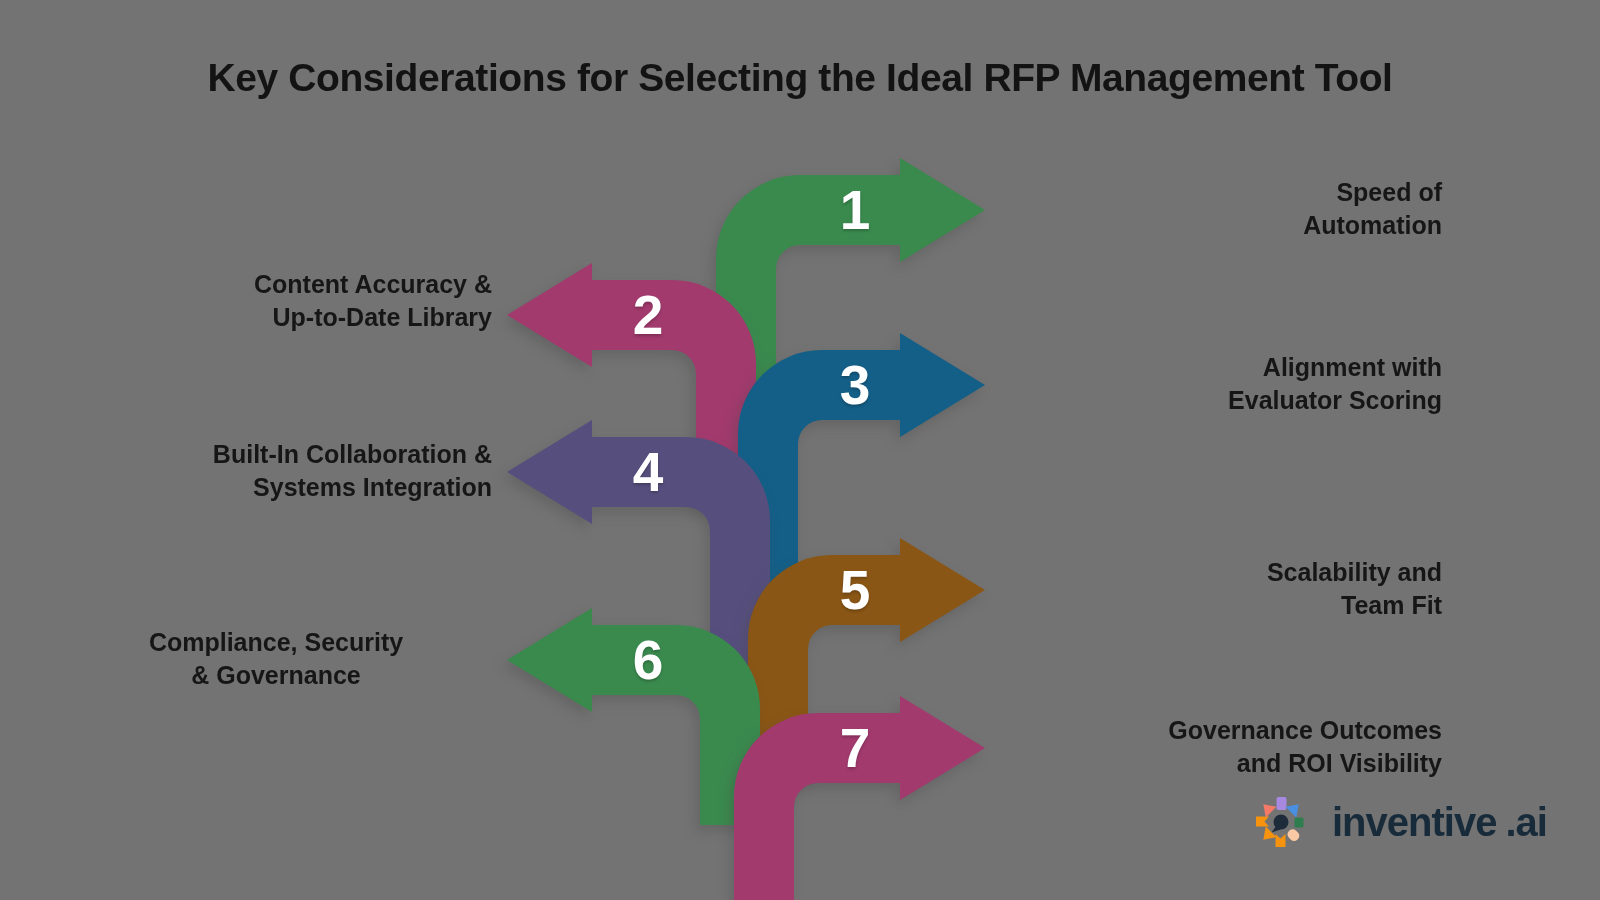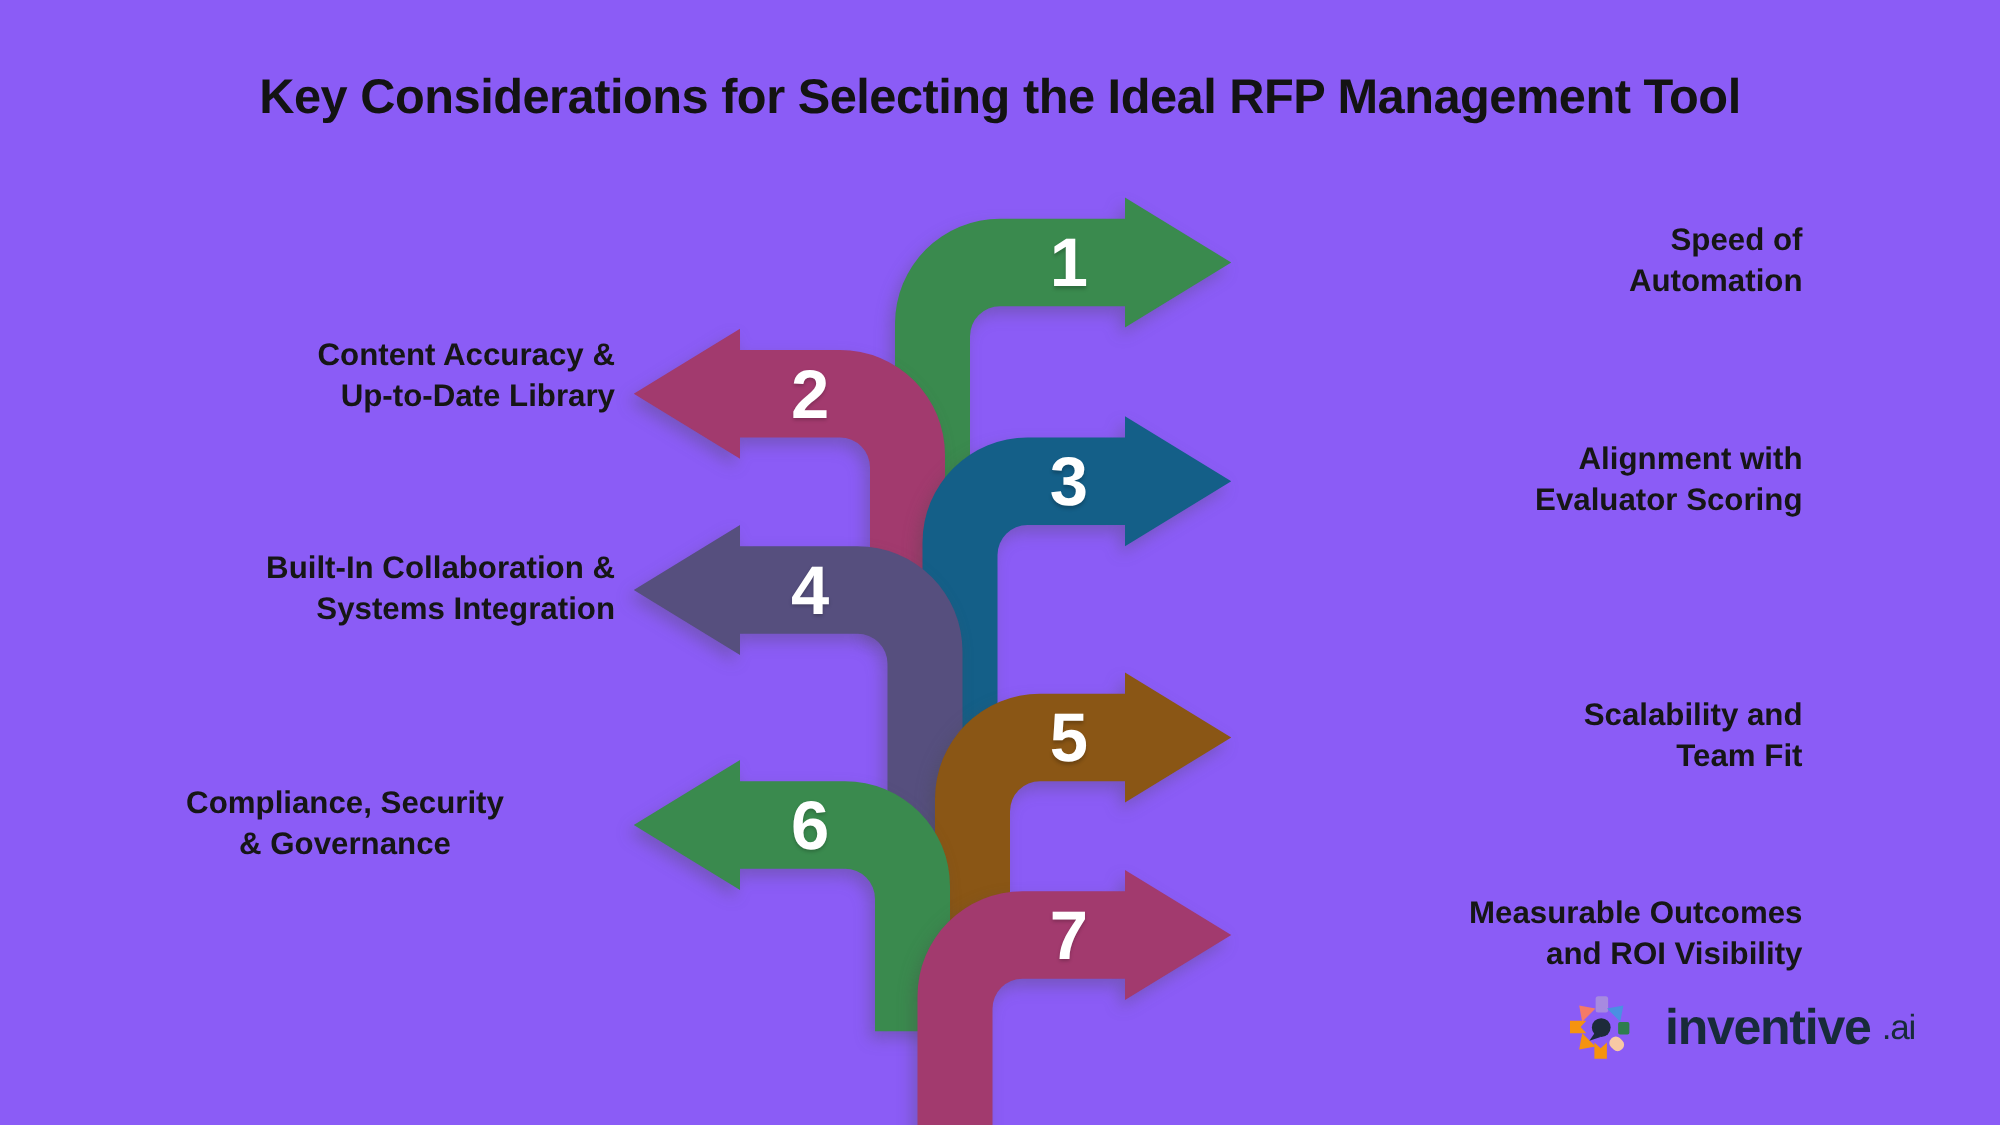--- a/index.html
+++ b/index.html
@@ -10,26 +10,26 @@
   svg.flow{position:absolute;left:0;top:0;}
   svg.flow path{filter:drop-shadow(-4px 6px 6px rgba(70,70,70,0.30));}
   .num{position:absolute;width:90px;height:74px;line-height:74px;text-align:center;
        font-size:55px;font-weight:bold;color:#ffffff;text-shadow:0 2px 3px rgba(0,0,0,0.22);}
   .lbl{position:absolute;font-size:25px;line-height:33px;font-weight:bold;color:#161616;
        white-space:pre-line;}
   .lbl.right-side{left:1002px;width:440px;text-align:right;}
   .lbl.left-side{left:60px;width:432px;text-align:right;}
   .logo{position:absolute;left:1254px;top:792px;height:60px;display:flex;align-items:center;}
   .logo-word{font-size:40px;font-weight:bold;color:#182b3a;letter-spacing:-1px;margin-left:24px;}
-  .logo-suffix{font-size:28px;font-weight:normal;color:#182b3a;letter-spacing:-1px;margin-left:9px;}
+  .logo-suffix{font-size:40px;font-weight:bold;color:#182b3a;letter-spacing:-1px;margin-left:9px;}
 </style>
 </head>
 <body>
 
-<div class="stage" style="background: #8b5cf6;">
+<div class="stage" style="background: #737373;">
 
   <h1 class="title">Key Considerations for Selecting the Ideal RFP Management Tool</h1>
 
   <svg class="flow" width="1600" height="900" viewBox="0 0 1600 900">
     <path d="M 716 415 L 716 259 A 84 84 0 0 1 800 175 L 900 175 L 900 158 L 985 210 L 900 262 L 900 245 L 800 245 A 24 24 0 0 0 776 269 L 776 415 Z" fill="#3a8a4e"></path>
     <path d="M 756 505 L 756 364 A 84 84 0 0 0 672 280 L 592 280 L 592 263 L 507 315 L 592 367 L 592 350 L 672 350 A 24 24 0 0 1 696 374 L 696 505 Z" fill="#a23a6e"></path>
     <path d="M 738 590 L 738 434 A 84 84 0 0 1 822 350 L 900 350 L 900 333 L 985 385 L 900 437 L 900 420 L 822 420 A 24 24 0 0 0 798 444 L 798 590 Z" fill="#145f88"></path>
     <path d="M 770 675 L 770 521 A 84 84 0 0 0 686 437 L 592 437 L 592 420 L 507 472 L 592 524 L 592 507 L 686 507 A 24 24 0 0 1 710 531 L 710 675 Z" fill="#564f7e"></path>
     <path d="M 748 772 L 748 639 A 84 84 0 0 1 832 555 L 900 555 L 900 538 L 985 590 L 900 642 L 900 625 L 832 625 A 24 24 0 0 0 808 649 L 808 772 Z" fill="#8a5615"></path>
     <path d="M 760 825 L 760 709 A 84 84 0 0 0 676 625 L 592 625 L 592 608 L 507 660 L 592 712 L 592 695 L 676 695 A 24 24 0 0 1 700 719 L 700 825 Z" fill="#3a8a4e"></path>
@@ -49,21 +49,21 @@
   <div class="lbl left-side" style="top:268px;">Content Accuracy &amp;
 Up-to-Date Library</div>
   <div class="lbl right-side" style="top:351px;">Alignment with
 Evaluator Scoring</div>
   <div class="lbl right-side" style="top:556px;">Scalability and
 Team Fit</div>
   <div class="lbl left-side" style="top:438px;">Built-In Collaboration &amp;
 Systems Integration</div>
   <div class="lbl left-side" style="top:626px;text-align:center;">Compliance, Security
 &amp; Governance</div>
-  <div class="lbl right-side" style="top:714px;">Measurable Outcomes
+  <div class="lbl right-side" style="top:714px;">Governance Outcomes
 and ROI Visibility</div>
 
   <div class="logo">
     <svg width="54" height="54" viewBox="0 0 54 54">
       <rect x="22.5" y="2" width="10" height="13" rx="2" fill="#a78ae0"></rect>
       <g transform="rotate(45 27 27)">
           <polygon points="27,2 34.5,13 19.5,13" fill="#4a90e2"></polygon>
         </g>
       <g transform="rotate(90 27 27)">
           <rect x="22.5" y="4.5" width="10" height="9" rx="1.5" fill="#2e7d4e"></rect>

